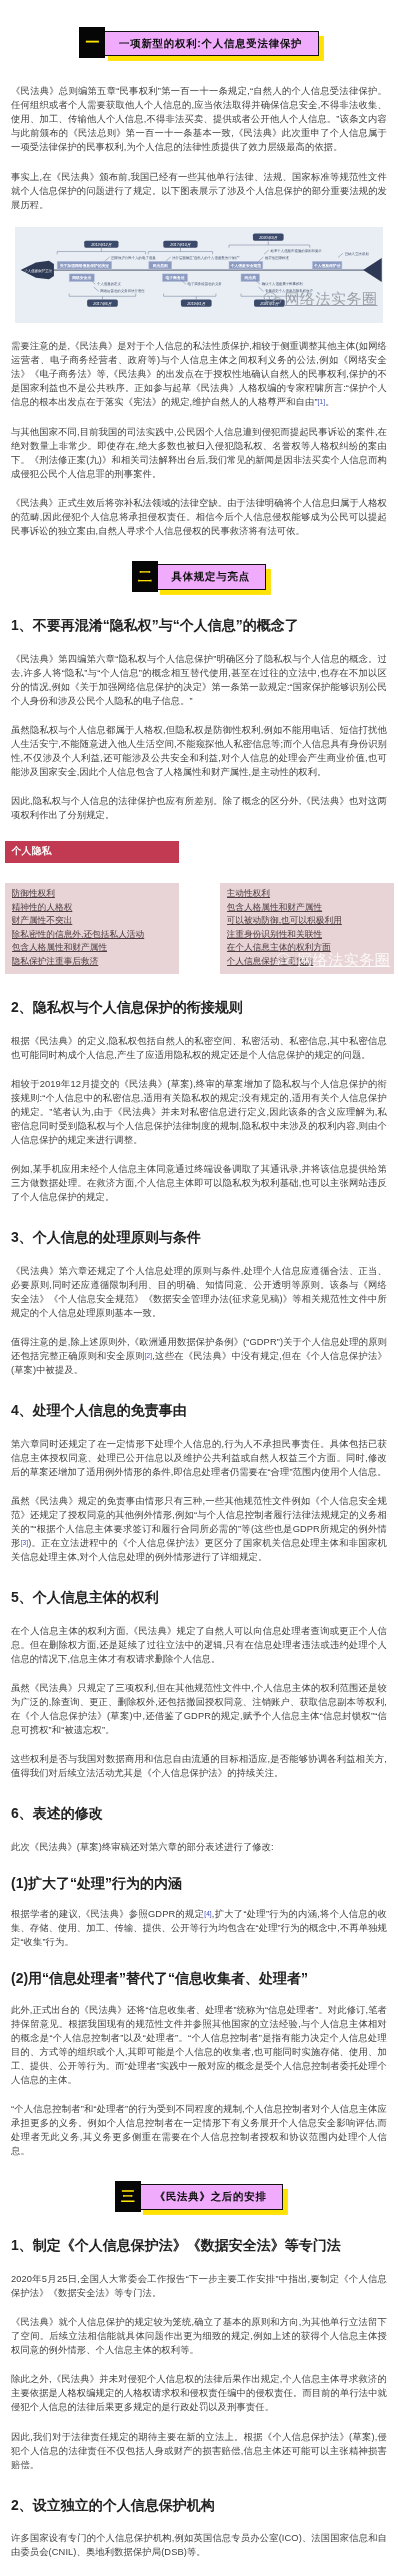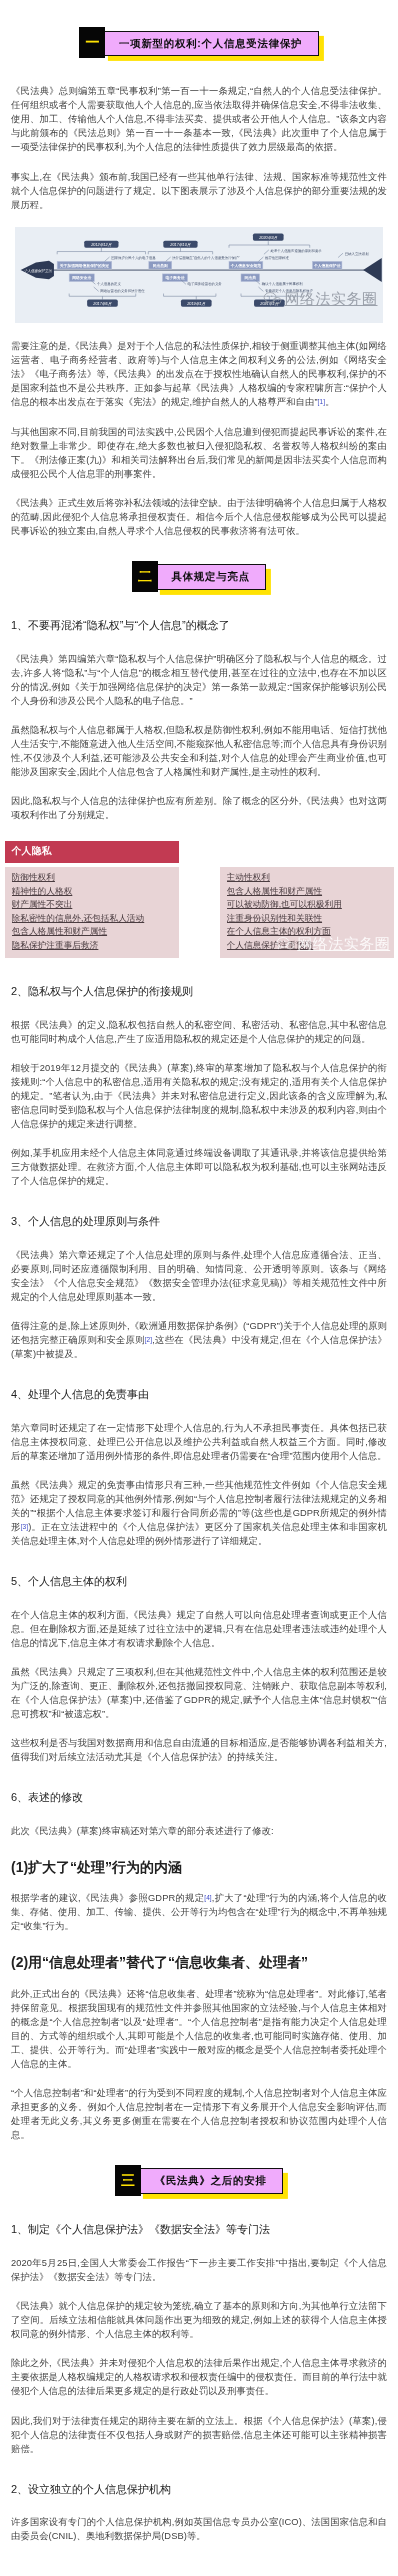--- a/index.html
+++ b/index.html
@@ -1,33 +1,33 @@
 <!DOCTYPE html>
 <html style="font-size:8.7px"><head>
 <meta charset="utf-8">
 <style>
   html,body{margin:0;padding:0;background:#fff;}
   body{width:398px;margin:0 auto;font-family:"Liberation Sans","DejaVu Sans",sans-serif;color:#3f3f3f;}
   #article{padding:4.4px 11px 25px;}
   p.para{font-size:9.3px;line-height:14px;text-align:justify;margin:15.3px 0;letter-spacing:0.1px;}
   a.ref{color:#3c49c6;text-decoration:none;font-size:6.5px;vertical-align:1.1px;cursor:pointer;}
-  h3.sec-h{font-size:11px;line-height:13px;color:#222;margin:27px 0 19.6px;font-weight:normal;}
+  h3.sec-h{font-size:14px;line-height:13px;color:#222;margin:27px 0 19.6px;font-weight:bold;}
   h4.sub-h{font-size:14px;line-height:13px;color:#222;margin:23px 0 17.4px;font-weight:bold;}
   
   .banner{display:flex;justify-content:center;align-items:flex-start;margin:23px 0 26px;}
   .banner .num{background:#060606;color:#ffe203;font-size:14px;font-weight:bold;width:26px;height:31px;
     display:flex;align-items:center;justify-content:center;position:relative;z-index:2;flex:none;}
   .banner .tbox{border:1.1px solid #101010;background:#f0abfc;box-shadow:4.9px 4.9px 0 0 #ffe203;
     padding:4.9px 15.3px;font-size:10.4px;font-weight:bold;color:#0d0d0d;margin:3.3px 0 0 -2.7px;letter-spacing:0.8px;white-space:nowrap;}
   
   .diagram{width:368px;height:96px;background:#e9eef4;margin:14px auto 16.4px;position:relative;}
   .diagram svg{display:block;}
   
   .cmp{margin:18.5px -6.5px 3.3px;position:relative;background:#fff;}
-  .cmp .row{display:grid;grid-template-columns:1fr 1fr;grid-gap:2.7px;margin-bottom:4px;gap:41px;}
+  .cmp .row{display:grid;grid-template-columns:1fr 1fr;grid-gap:2.7px;margin-bottom:20px;gap:41px;}
   .cmp .hcell{background:#c23a52;color:#fff;font-size:9.8px;font-weight:bold;padding:4.4px 7px;letter-spacing:0.3px;}
   .cmp .bcell{background:#e8d4d6;color:#4a3c40;font-size:8.7px;line-height:13.6px;padding:4.4px 7px 5.5px;}
   .cmp .bcell div{white-space:nowrap;overflow:hidden;text-decoration:underline;}
   .wm{position:absolute;right:3.3px;bottom:4.4px;display:flex;align-items:center;gap:2.7px;pointer-events:none;}
   .wm .wm-txt{font-size:15px;letter-spacing:0.5px;text-decoration:underline;}
   .wm.on-table{color:rgba(255,255,255,.85);}
   .wm.on-diagram{color:#9ba1ab;right:5.5px;bottom:14px;}
   .wm .bubble{display:inline-block;}
 </style>
 </head>

